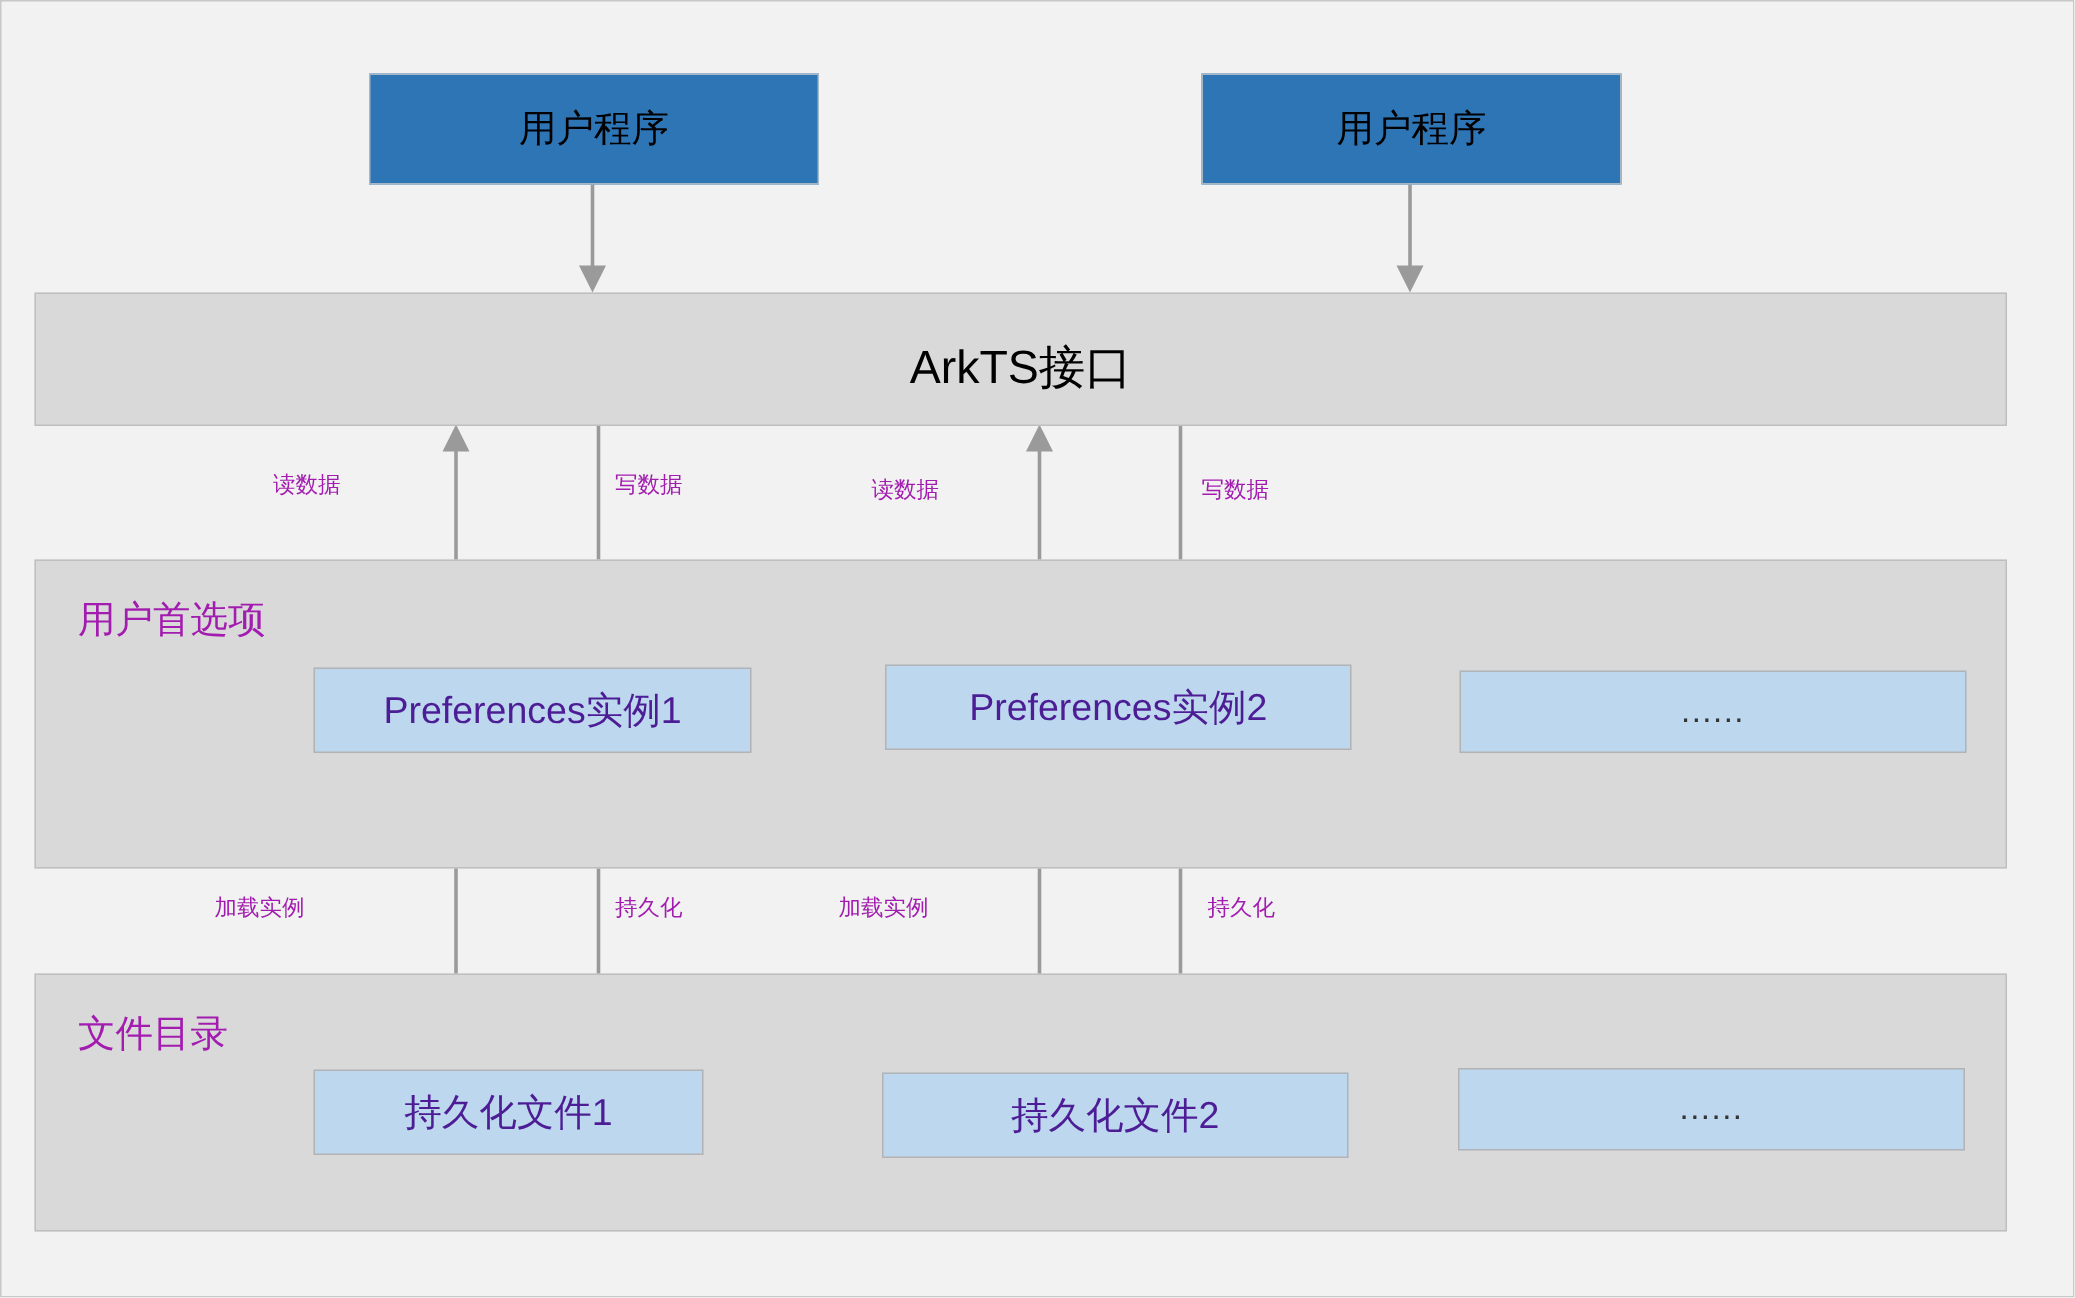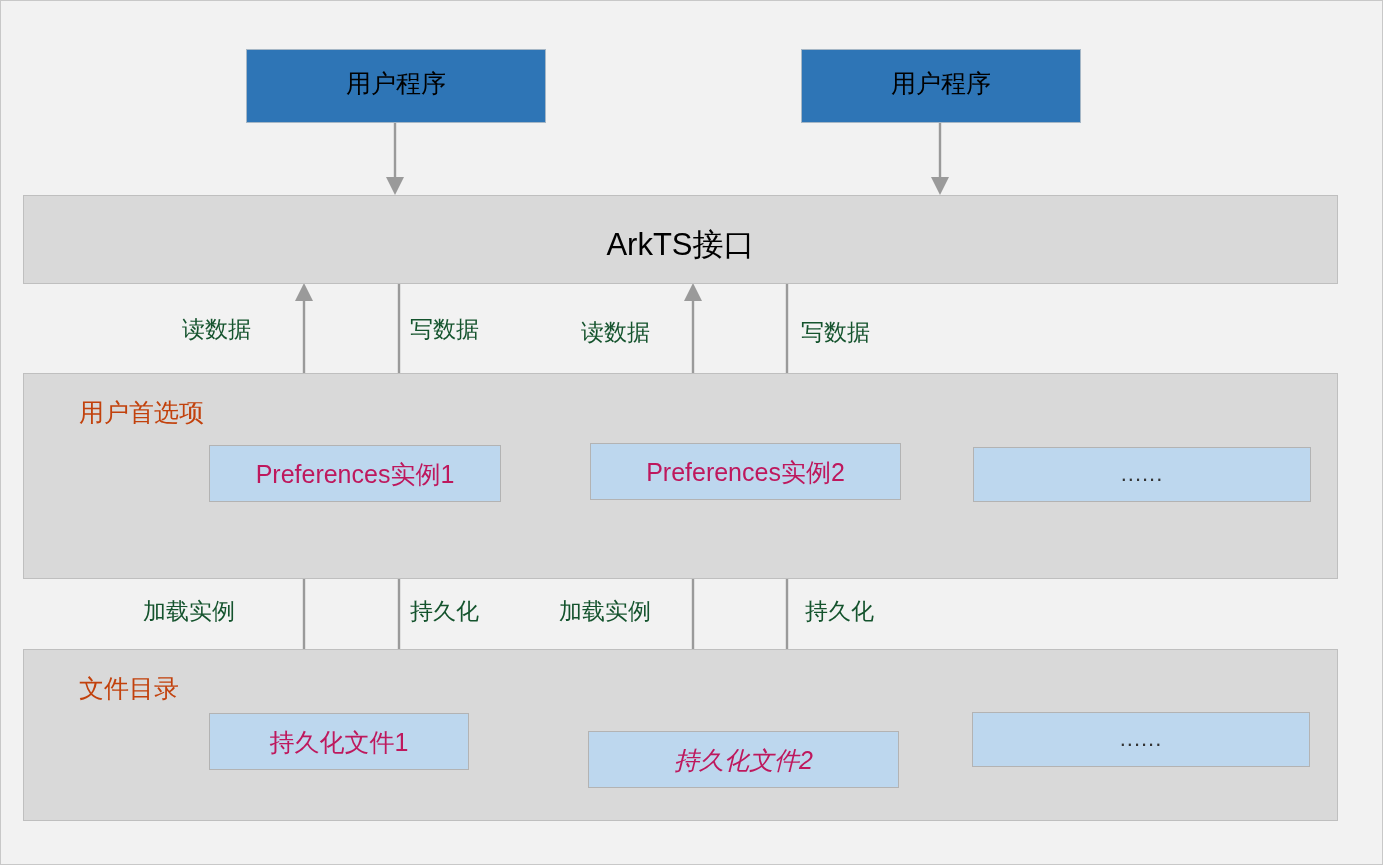--- a/index.html
+++ b/index.html
@@ -19,45 +19,43 @@
   }
 
   
   .node {
     position: absolute;
     box-sizing: border-box;
     display: flex;
     align-items: center;
     justify-content: center;
     text-align: center;
-    color: #be185d;
+    color: #4c1d95;
     line-height: 1.2;
   }
 
   .node-user {
     background: #2e75b6;
     border: 1px solid #a6b7c6;
     color: #000000;
     font-size: 25px;
-    font-family: Liberation Mono, monospace;
   }
 
   .band {
     position: absolute;
     box-sizing: border-box;
     background: #d9d9d9;
     border: 1px solid #bfbfbf;
   }
 
   .band-title {
     position: absolute;
     font-size: 25px;
-    color: #c2410c;
+    color: #a21caf;
     white-space: nowrap;
-    margin-left: 27px;
   }
 
   .band-center-label {
     position: absolute;
     width: 100%;
     text-align: center;
     font-size: 31px;
     color: #000000;
   }
 
@@ -68,22 +66,22 @@
   }
 
   .node-blue.ellipsis {
     font-size: 22px;
     letter-spacing: 1px;
     color: #333333;
   }
 
   .edge-label {
     position: absolute;
-    font-size: 23px;
-    color: #14532d;
+    font-size: 15px;
+    color: #a21caf;
     white-space: nowrap;
     font-family: Liberation Serif, serif;
   }
 
   svg.arrows {
     position: absolute;
     left: 0;
     top: 0;
     width: 1383px;
     height: 865px;
@@ -190,21 +188,21 @@
   <div class="edge-label" style="left:804px; top:595px;">持久化</div>
 
   <div class="band" style="left:22px; top:648px; width:1315px; height:172px;text-align:right;">
     <div class="band-title" style="left:28px; top:22px;">文件目录</div>
   </div>
 
   <div class="node node-blue" style="left:208px; top:712px; width:260px; height:57px;">
     <span>持久化文件1</span>
   </div>
 
-  <div class="node node-blue" style="left:587px; top:730px; width:311px; height:57px;font-style:italic;">
+  <div class="node node-blue" style="left:587px; top:714px; width:311px; height:57px;">
     <span>持久化文件2</span>
   </div>
 
   <div class="node node-blue ellipsis" style="left:971px; top:711px; width:338px; height:55px;">
     <span>......</span>
   </div>
 
 </div>
 
 </body></html>

